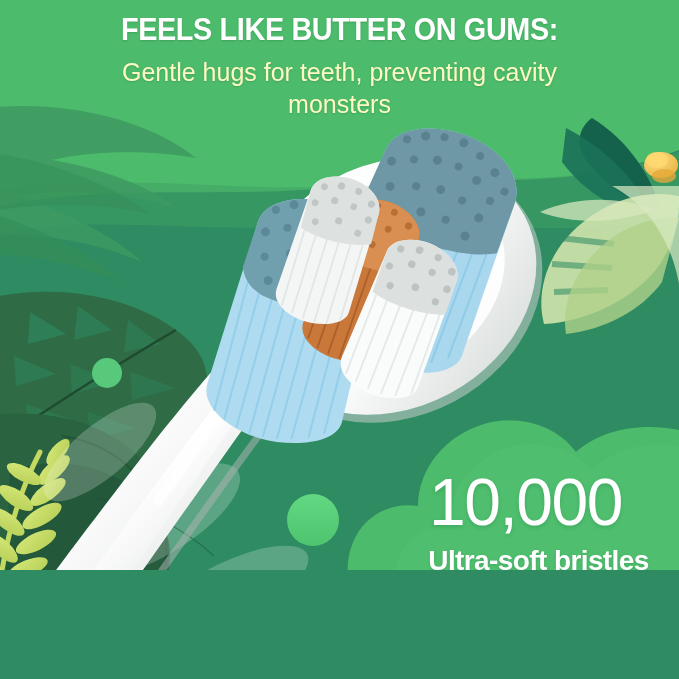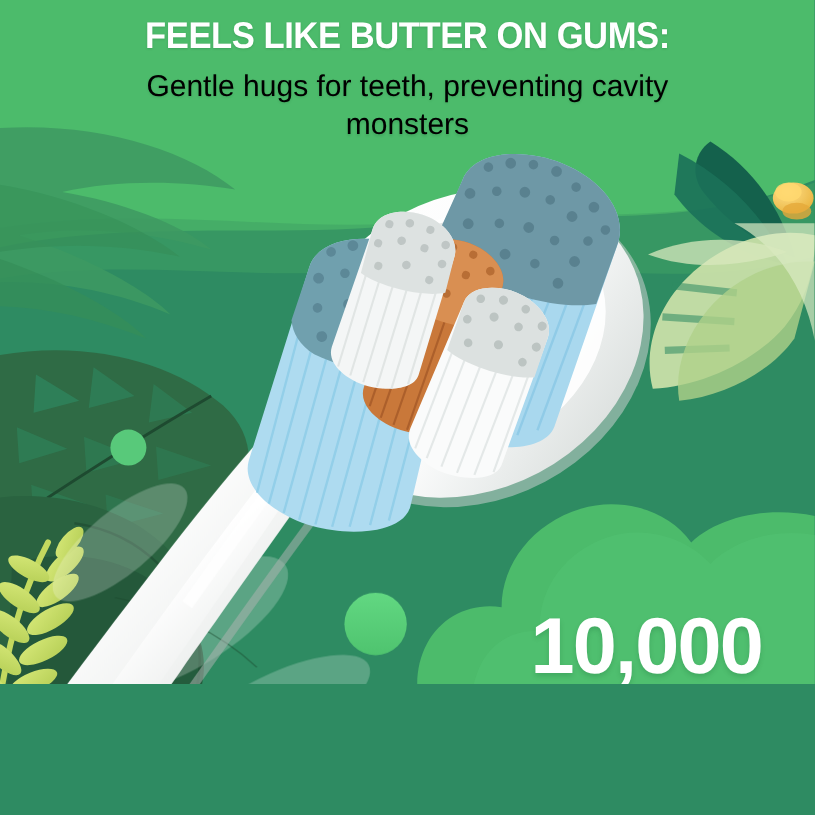--- a/index.html
+++ b/index.html
@@ -19,30 +19,29 @@
   #headline{
     left:0;top:14px;width:679px;
     font-size:31px;line-height:1.0;
     font-weight:bold;letter-spacing:-0.4px;
     transform:scaleX(.93);
     text-shadow:0 1px 2px rgba(0,60,30,.18);
   }
   #subhead{
     left:78px;top:57px;width:523px;
     font-size:25px;line-height:1.26;font-weight:400;
-    color:#000000;
+    color:#fef9c3;
     text-shadow:0 1px 2px rgba(0,60,30,.16);
   }
 
   #bigNumber{
-    left:398px;top:470px;width:281px;
-    font-size:66px;line-height:.98;font-weight:bold;
+    left:385px;top:470px;width:281px;
+    font-size:66px;line-height:.98;font-weight:normal;
     letter-spacing:-1.5px;
     text-shadow:0 2px 4px rgba(0,70,35,.18);
-    margin-top:36px;
   }
   #bristleLabel{
     left:398px;top:546px;width:281px;
     font-size:28px;line-height:1.04;font-weight:bold;
     letter-spacing:-.6px;
     text-shadow:0 1px 3px rgba(0,70,35,.18);
   }
   #bristleDesc{
     left:408px;top:585px;width:262px;
     font-size:22px;line-height:1.2;font-weight:400;
@@ -379,15 +378,16 @@
              C470,460 448,492 450,526 C426,524 406,538 398,560
              C386,590 396,624 420,640 C410,660 412,679 412,679 L679,679 Z" fill="#50C070" opacity=".85"></path>
   </svg>
 
   <div class="txt" id="headline">FEELS LIKE BUTTER ON GUMS:</div>
 
   <div class="txt" id="subhead">Gentle hugs for teeth, preventing cavity monsters</div>
 
   <div class="txt" id="bigNumber">10,000</div>
 
+  <div class="txt" id="bristleLabel">Ultra-soft bristles</div>
 
 
 </div>
 
 </body></html>

